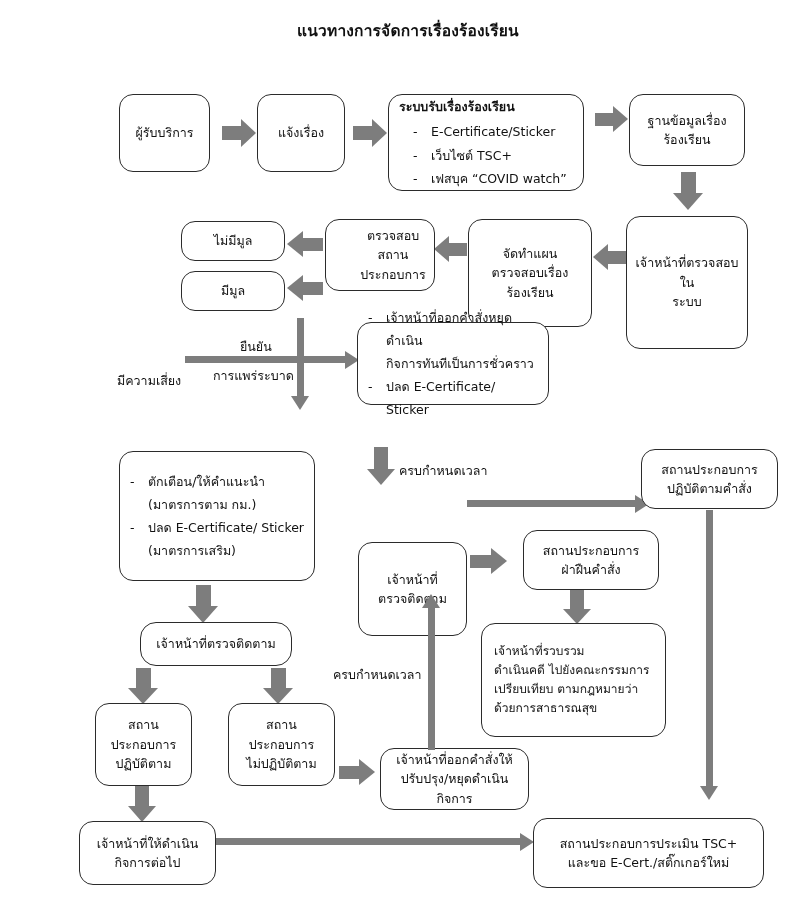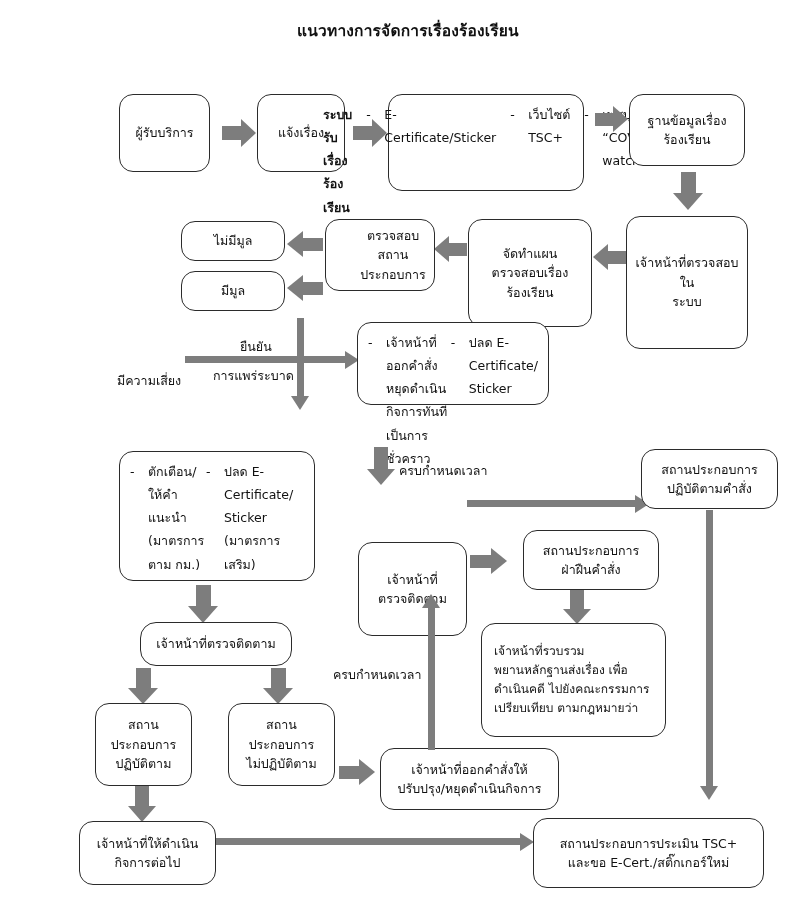--- a/index.html
+++ b/index.html
@@ -26,21 +26,21 @@
   }
   .box.left{align-items:flex-start;text-align:left;padding-left:12px;}
   .box .ln{display:block;width:100%;}
   .box.left .ln{width:100%;}
 
   
   .lst{
     position:absolute;box-sizing:border-box;
     border:1.6px solid #2b2b2b;border-radius:14px;background:#fff;
     font-size:12.5px;line-height:1.85;color:#111;
-    padding:8px 10px;display:flex;flex-direction:row;justify-content:center;
+    padding:8px 10px;display:flex;flex-direction:column;justify-content:center;
   }
   .lst .hd{font-weight:bold;margin-bottom:2px;}
   .lst .row{display:flex;gap:10px;padding-left:14px;}
   .lst .row .dash{width:8px;flex:none;}
   .plain .row{padding-left:0;}
 
   
   .lbl{position:absolute;font-size:12.5px;color:#111;white-space:nowrap;}
 
   
@@ -276,26 +276,26 @@
     <span class="ln">ฝ่าฝืนคำสั่ง</span>
   </div>
 
   <div class="ar ar-d" style="left:563px;top:590px;width:28px;height:34px;">
     <span class="shaft"></span>
     <span class="head" style="border-left-width:14px;border-right-width:14px;border-top-width:15px;"></span>
   </div>
 
   <div class="box left" style="left:481px;top:623px;width:185px;height:114px;font-size:12px;line-height:1.6;">
     <span class="ln">เจ้าหน้าที่รวบรวม</span>
-    <span class="ln">พยานหลักฐานส่งเรื่อง เพื่อ</span>
     <span class="ln">ดำเนินคดี ไปยังคณะกรรมการ</span>
     <span class="ln">เปรียบเทียบ ตามกฎหมายว่า</span>
-  </div>
-
-  <div class="box" style="left:380px;top:748px;width:179px;height:62px;">
+    <span class="ln">ด้วยการสาธารณสุข</span>
+  </div>
+
+  <div class="box" style="left:380px;top:748px;width:149px;height:62px;">
     <span class="ln">เจ้าหน้าที่ออกคำสั่งให้</span>
     <span class="ln">ปรับปรุง/หยุดดำเนินกิจการ</span>
   </div>
 
   <div class="ln-v" style="left:428px;top:608px;height:142px;"></div>
   <div class="tip tip-u" style="left:422px;top:594px;"></div>
   <div class="lbl" style="left:333px;top:665px;">ครบกำหนดเวลา</div>
 
   <div class="box" style="left:641px;top:449px;width:137px;height:60px;">
     <span class="ln">สถานประกอบการ</span>

